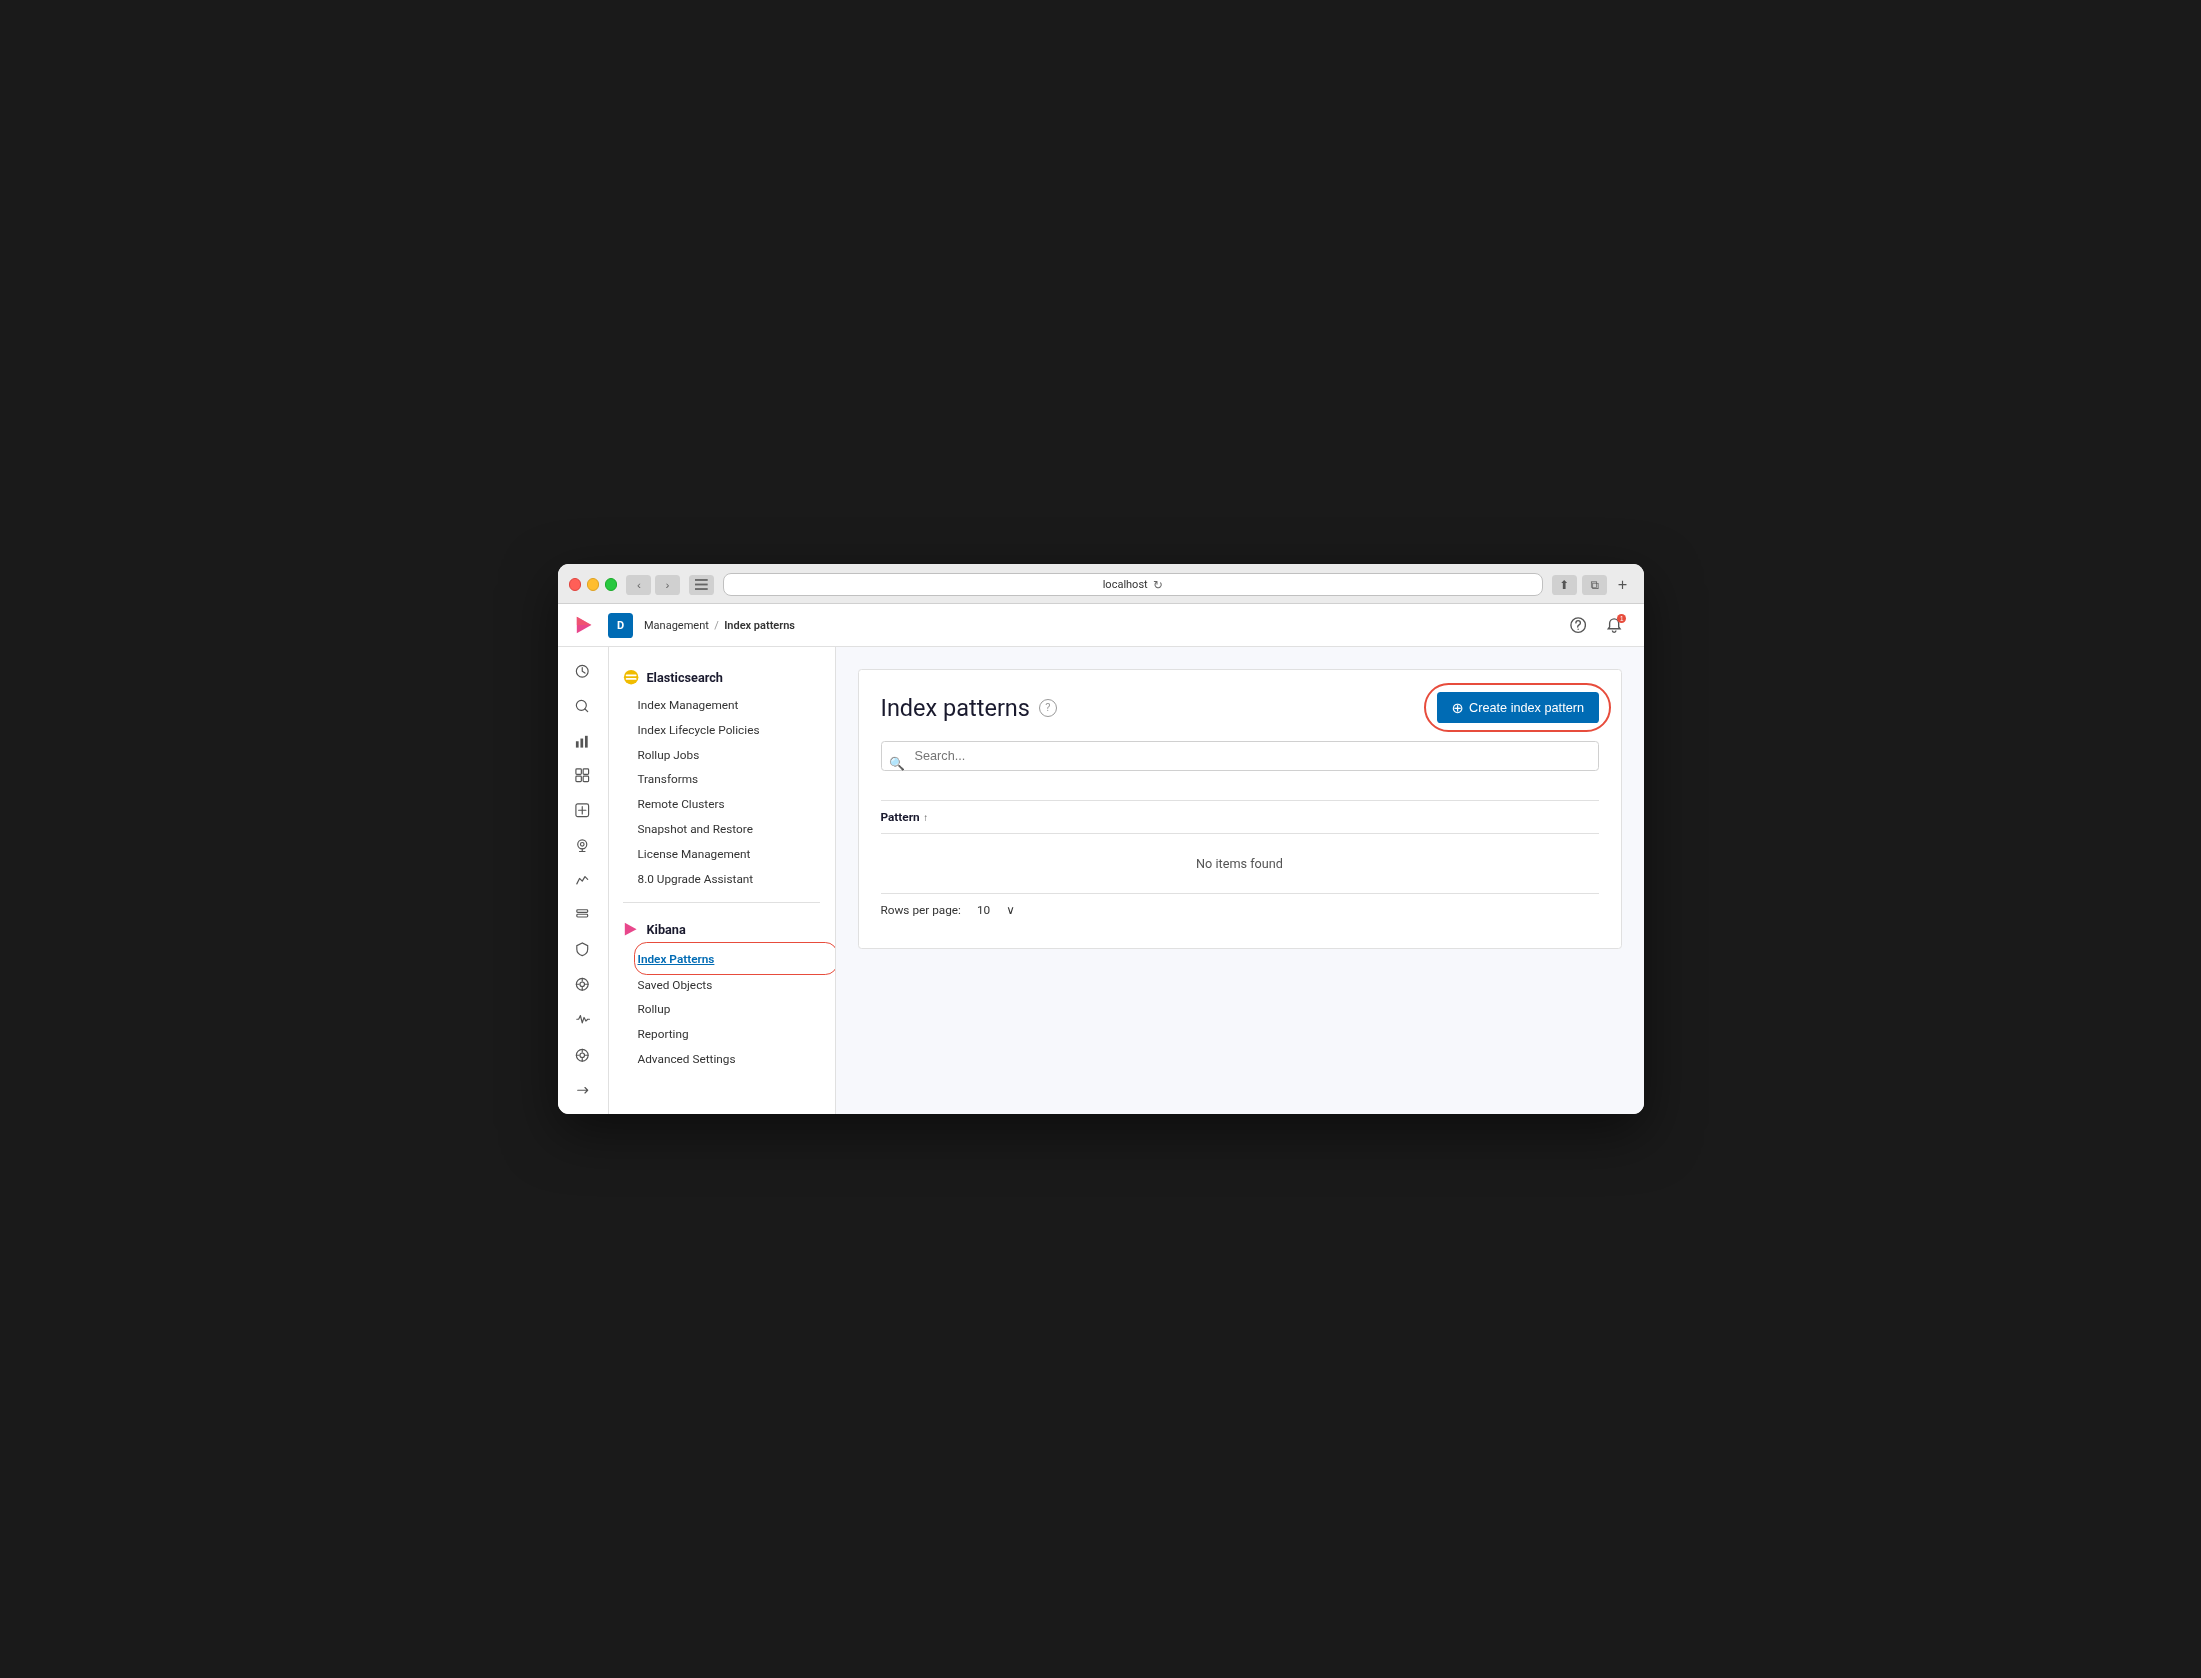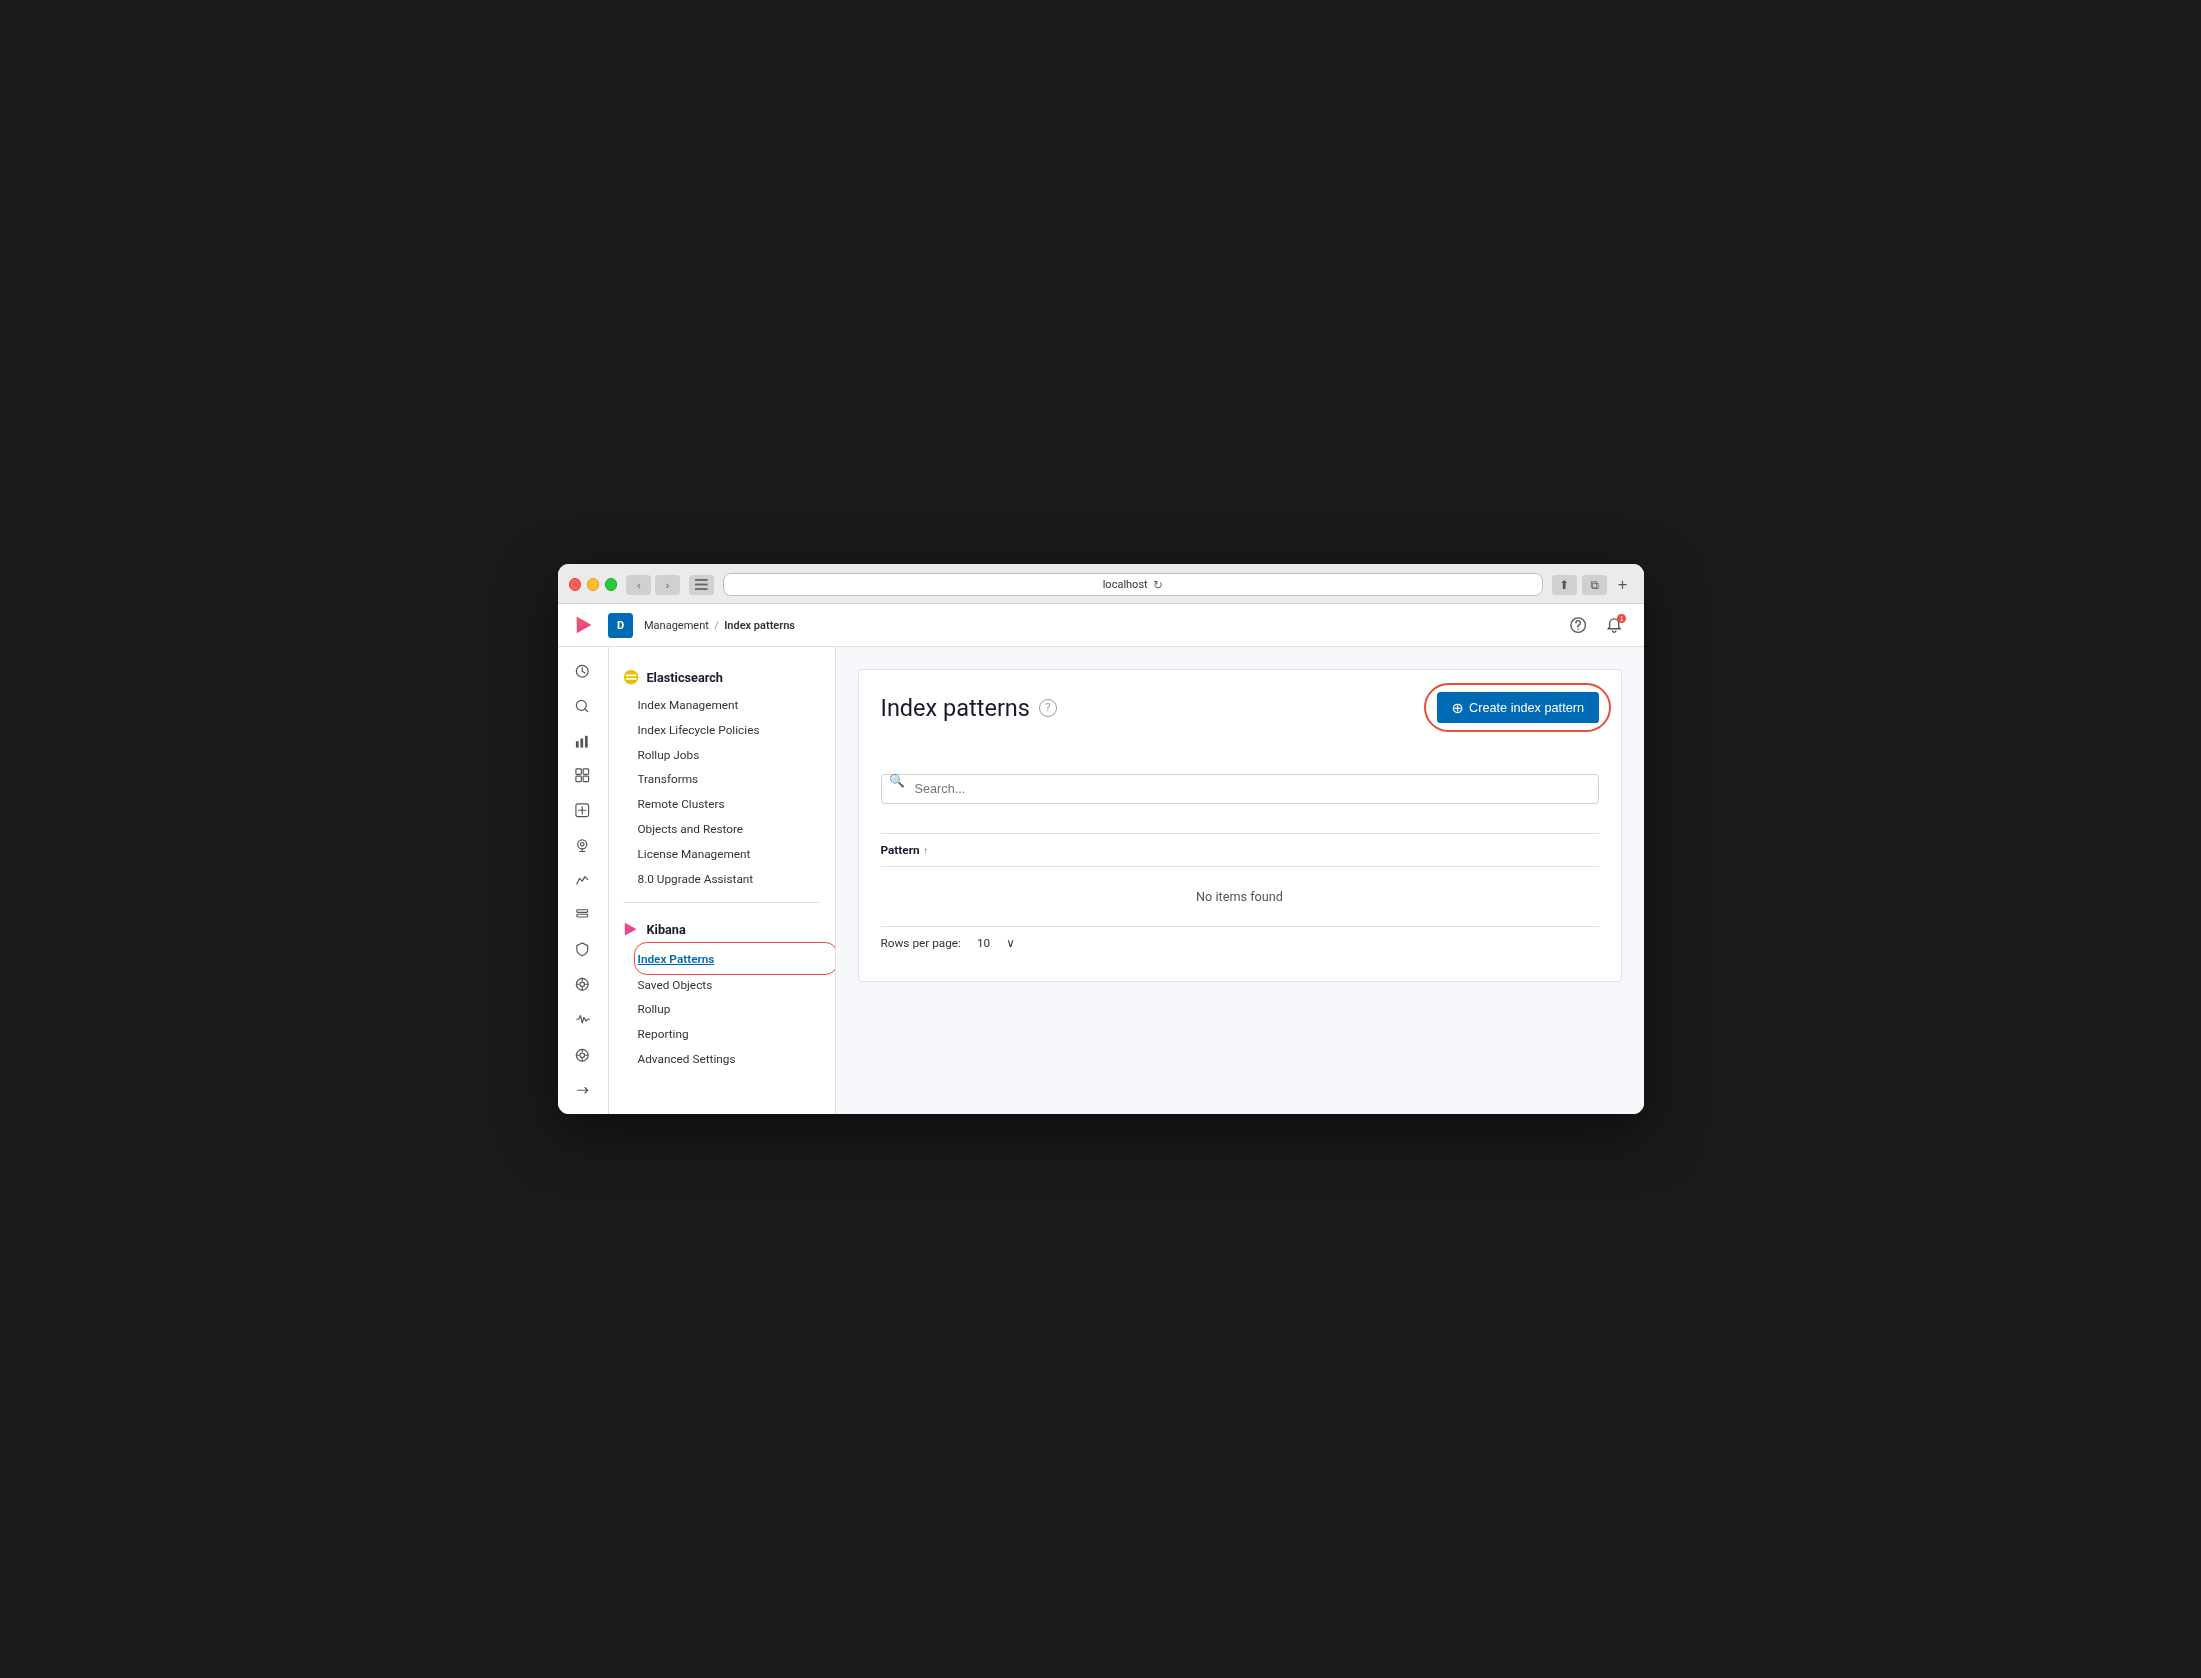--- a/index.html
+++ b/index.html
@@ -387,21 +387,20 @@
 
     .search-box {
       width: 100%;
       border: 0.9px solid #d0d0d0;
       border-radius: 3.6px;
       padding: 7.2px 11px 7.2px 33px;
       font-size: 12.7px;
       color: #1d4ed8;
       outline: none;
       margin-bottom: 14.5px;
-      margin-top: 33px;
     }
 
     .search-wrapper {
       position: relative;
       margin-bottom: 14.5px;
     }
 
     .search-icon-inner {
       position: absolute;
       left: 9px;
@@ -635,21 +634,21 @@
           </svg>
         </div>
         <span>Elasticsearch</span>
       </div>
 
       <div class="nav-item">Index Management</div>
       <div class="nav-item">Index Lifecycle Policies</div>
       <div class="nav-item">Rollup Jobs</div>
       <div class="nav-item">Transforms</div>
       <div class="nav-item">Remote Clusters</div>
-      <div class="nav-item">Objects and Restore</div>
+      <div class="nav-item">Snapshot and Restore</div>
       <div class="nav-item">License Management</div>
       <div class="nav-item">8.0 Upgrade Assistant</div>
 
       <div class="nav-section-divider"></div>
 
       <div class="nav-section-header">
         <div class="nav-section-logo">
           <svg viewBox="0 0 18 18" fill="none">
             <path d="M2 2 L15 9 L2 16 Z" fill="#e8478b"></path>
           </svg>

